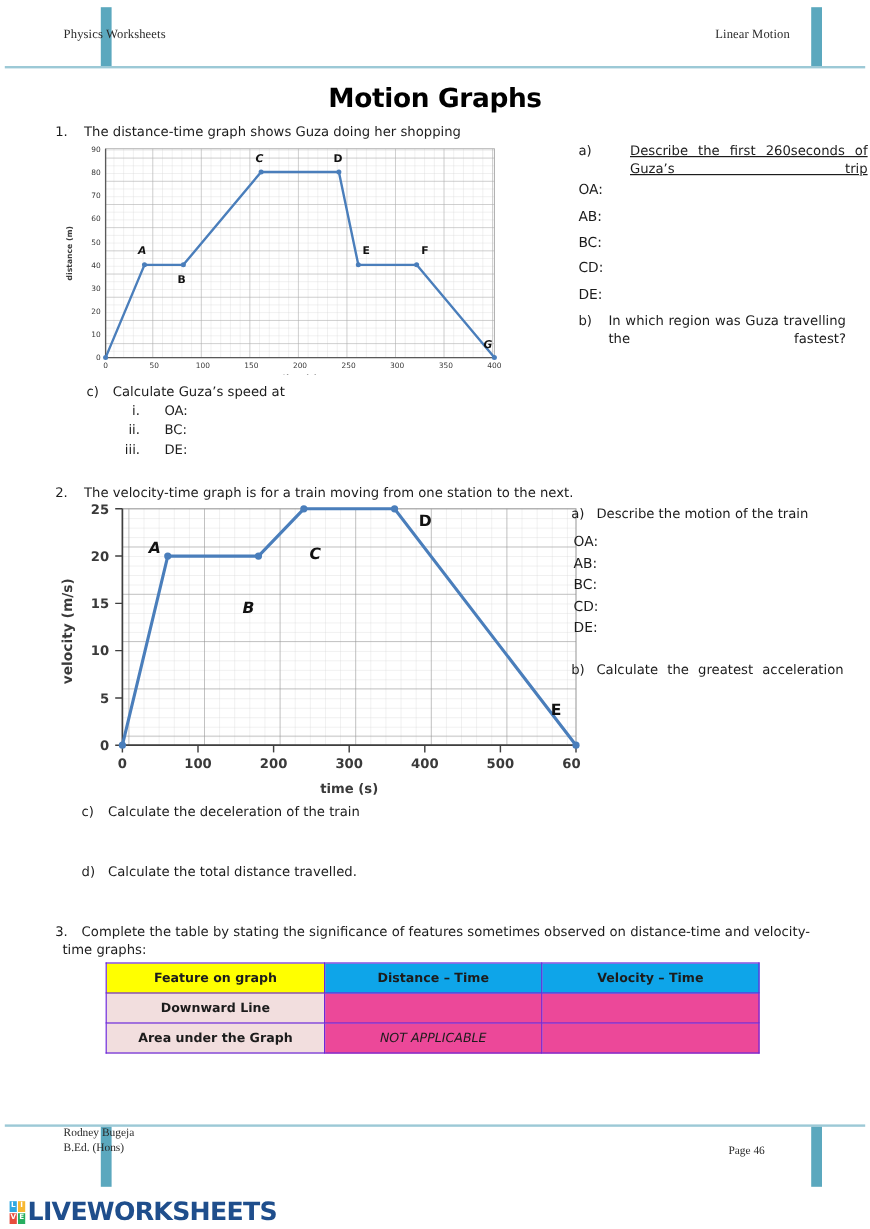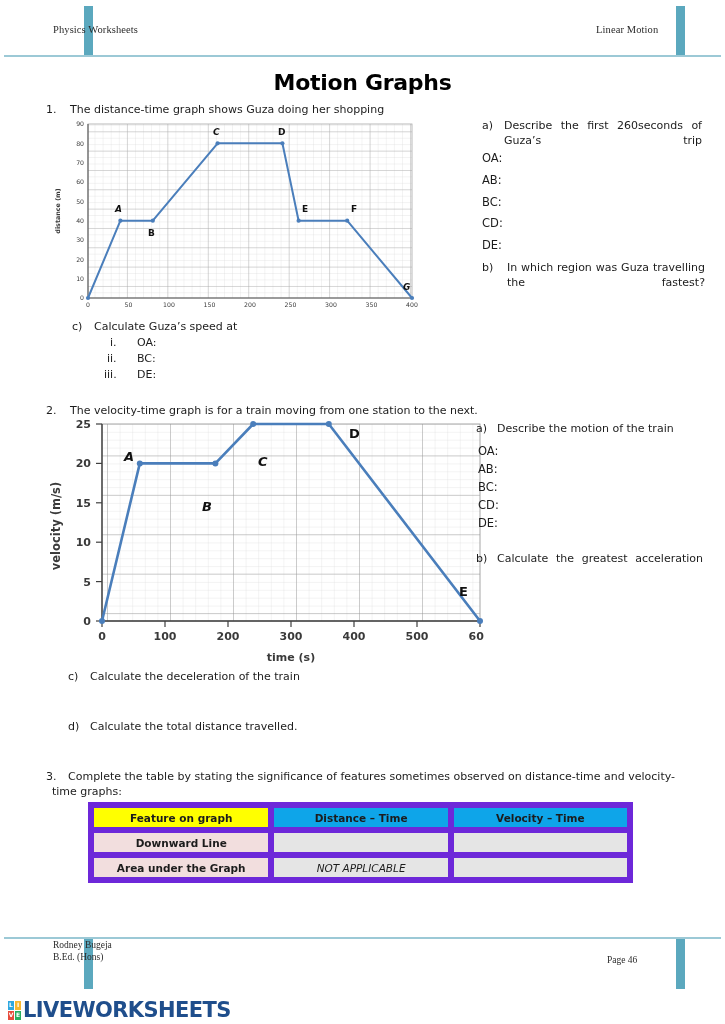--- a/index.html
+++ b/index.html
@@ -115,31 +115,31 @@
 
   
   .tbl {
     position: absolute;
     left: 88px; top: 802px;
     width: 545px;
     border-collapse: collapse;
     font-family: "DejaVu Sans", sans-serif;
   }
   .tbl td, .tbl th {
-    border: 6px solid #6d28d9;
+    border: 1px solid #6d28d9;
     height: 25px;
     font-size: 10.5px;
     font-weight: bold;
     text-align: center;
     padding: 0 2px;
     color: #1c1c1c;
   }
   .tbl thead th { background: #0ea5e9; }
   .tbl .feat-col { background: #f2dede; width: 182px; }
-  .tbl .val-col { background: #e5e5e5; width: 181px; font-weight: normal; }
+  .tbl .val-col { background: #ec4899; width: 181px; font-weight: normal; }
   .tbl .na { font-style: italic; font-weight: normal; font-size: 10.5px; }
 
   
   .footer-rule {
     position: absolute;
     left: 4px; top: 937px;
     width: 717px; height: 2px;
     background: #9cc9d6;
   }
   .ftr-bar-left {
@@ -276,21 +276,21 @@
     <text x="167" y="23" font-style="italic">C</text>
     <text x="232" y="23">D</text>
     <text x="256" y="100">E</text>
     <text x="305" y="100">F</text>
     <text x="357" y="178" font-style="italic">G</text>
   </g>
 </svg>
 </div>
 
 <div class="qtext" style="left:482px; top:119px;">a)</div>
-<div class="qtext just" style="left:504px; top:119px; width:198px;">Describe the first 260seconds of Guza’s trip</div>
+<div class="qtext just" style="left:525px; top:119px; width:198px;text-decoration:underline;">Describe the first 260seconds of Guza’s trip</div>
 <div class="answer-line" style="left:482px; top:151px;">OA:</div>
 <div class="answer-line" style="left:482px; top:173px;">AB:</div>
 <div class="answer-line" style="left:482px; top:195px;">BC:</div>
 <div class="answer-line" style="left:482px; top:216px;">CD:</div>
 <div class="answer-line" style="left:482px; top:238px;">DE:</div>
 <div class="qtext" style="left:482px; top:261px;">b)</div>
 <div class="qtext just" style="left:507px; top:261px; width:198px;">In which region was Guza travelling the fastest?</div>
 
 <div class="qtext" style="left:72px; top:320px;">c)</div>
 <div class="qtext" style="left:94px; top:320px;">Calculate Guza’s speed at</div>

